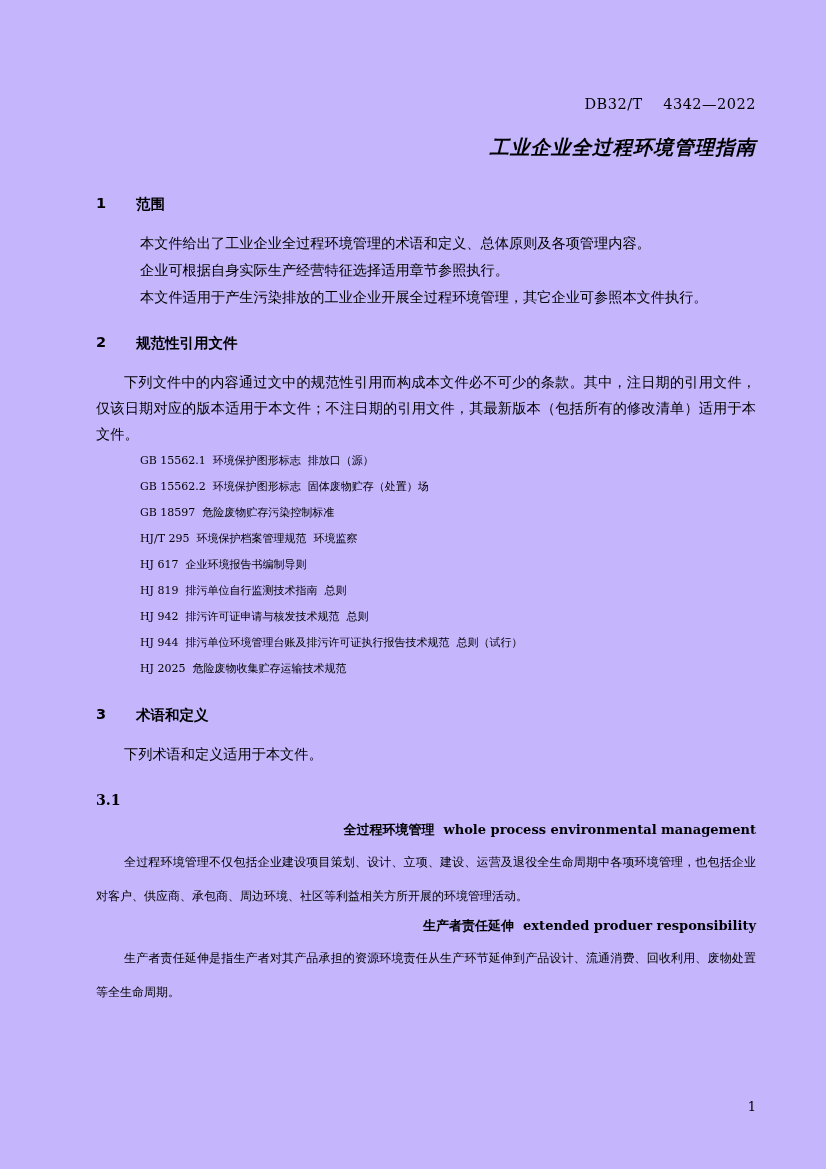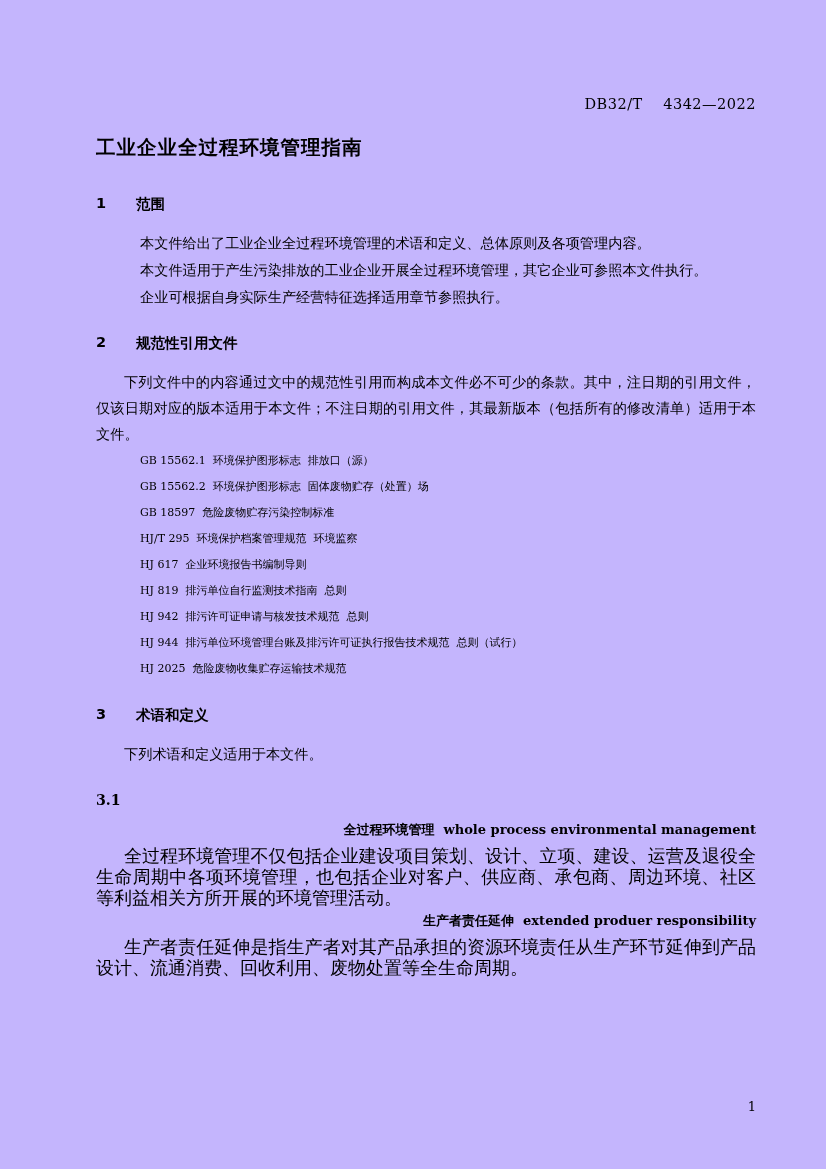--- a/index.html
+++ b/index.html
@@ -29,26 +29,27 @@
   }
   .header-code {
     text-align: right;
     font-family: "DejaVu Serif", "Liberation Serif", serif;
     font-size: 14.5px;
     letter-spacing: 0.5px;
     margin: 0 0 22px 0;
     white-space: pre;
   }
   .doc-title {
-    text-align: left;
+    text-align: right;
     font-size: 19.5px;
     font-weight: bold;
     letter-spacing: 1px;
     margin: 0 0 34px 0;
     font-family: "DejaVu Sans", "Liberation Sans", sans-serif;
+    font-style: italic;
   }
   .clause-head {
     font-size: 14.5px;
     font-weight: bold;
     font-family: "DejaVu Sans", "Liberation Sans", sans-serif;
     margin: 24px 0 16px 0;
     display: flex;
   }
   .clause-num {
     width: 40px;
@@ -85,22 +86,22 @@
   .term-line {
     font-size: 13px;
     line-height: 26px;
     font-weight: bold;
     padding-left: 44px;
     margin: 0 0 2px 0;
     white-space: pre;
     text-align: right;
   }
   .term-body {
-    font-size: 18px;
-    line-height: 21px;
+    font-size: 12px;
+    line-height: 34px;
     text-align: justify;
     text-indent: 28px;
     margin: 0;
   }
   .page-number {
     position: absolute;
     right: 70px;
     bottom: 55px;
     font-size: 13px;
     font-family: "DejaVu Serif", "Liberation Serif", serif;
@@ -114,22 +115,22 @@
 
     <div class="header-code">DB32/T    4342—2022</div>
 
     <div class="doc-title">工业企业全过程环境管理指南</div>
 
     <div class="clause-head">
       <span class="clause-num">1</span>
       <span class="clause-title">范围</span>
     </div>
     <div class="para indent2">本文件给出了工业企业全过程环境管理的术语和定义、总体原则及各项管理内容。</div>
+    <div class="para indent2">企业可根据自身实际生产经营特征选择适用章节参照执行。</div>
     <div class="para indent2">本文件适用于产生污染排放的工业企业开展全过程环境管理，其它企业可参照本文件执行。</div>
-    <div class="para indent2">企业可根据自身实际生产经营特征选择适用章节参照执行。</div>
 
     <div class="clause-head">
       <span class="clause-num">2</span>
       <span class="clause-title">规范性引用文件</span>
     </div>
     <div class="para indent1">下列文件中的内容通过文中的规范性引用而构成本文件必不可少的条款。其中，注日期的引用文件，仅该日期对应的版本适用于本文件；不注日期的引用文件，其最新版本（包括所有的修改清单）适用于本文件。</div>
     <div class="ref-line">GB 15562.1  环境保护图形标志  排放口（源）</div>
     <div class="ref-line">GB 15562.2  环境保护图形标志  固体废物贮存（处置）场</div>
     <div class="ref-line">GB 18597  危险废物贮存污染控制标准</div>
     <div class="ref-line">HJ/T 295  环境保护档案管理规范  环境监察</div>

